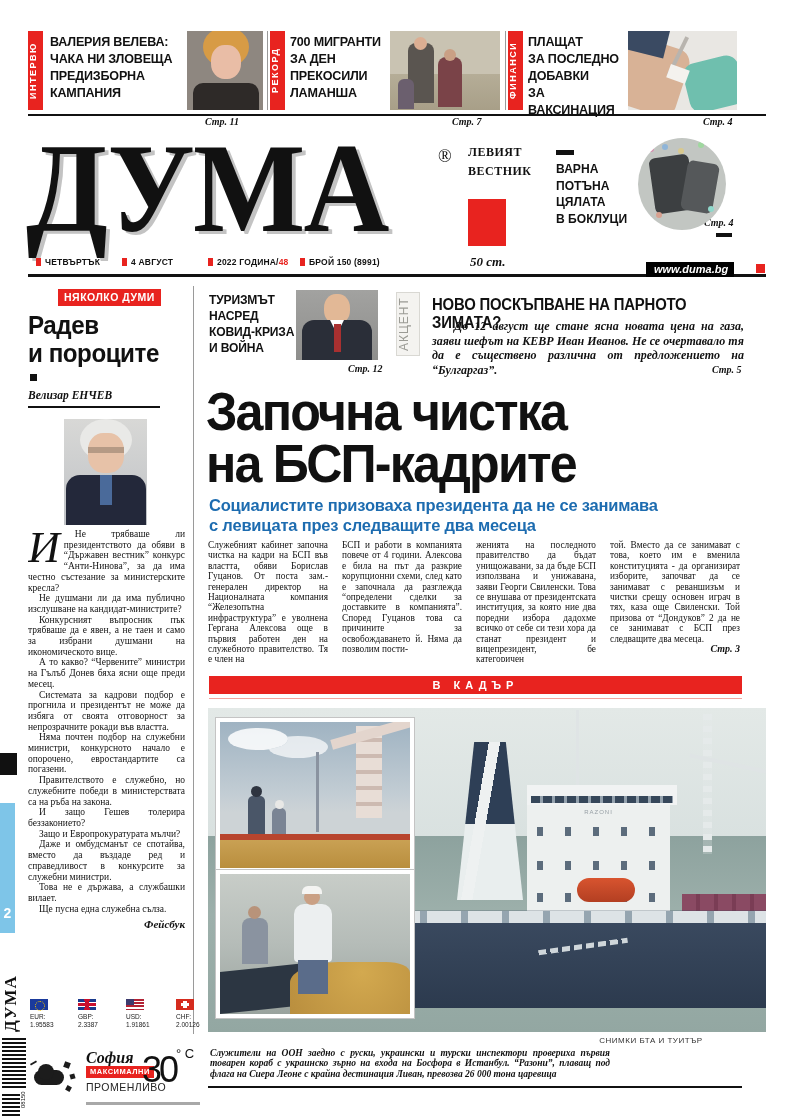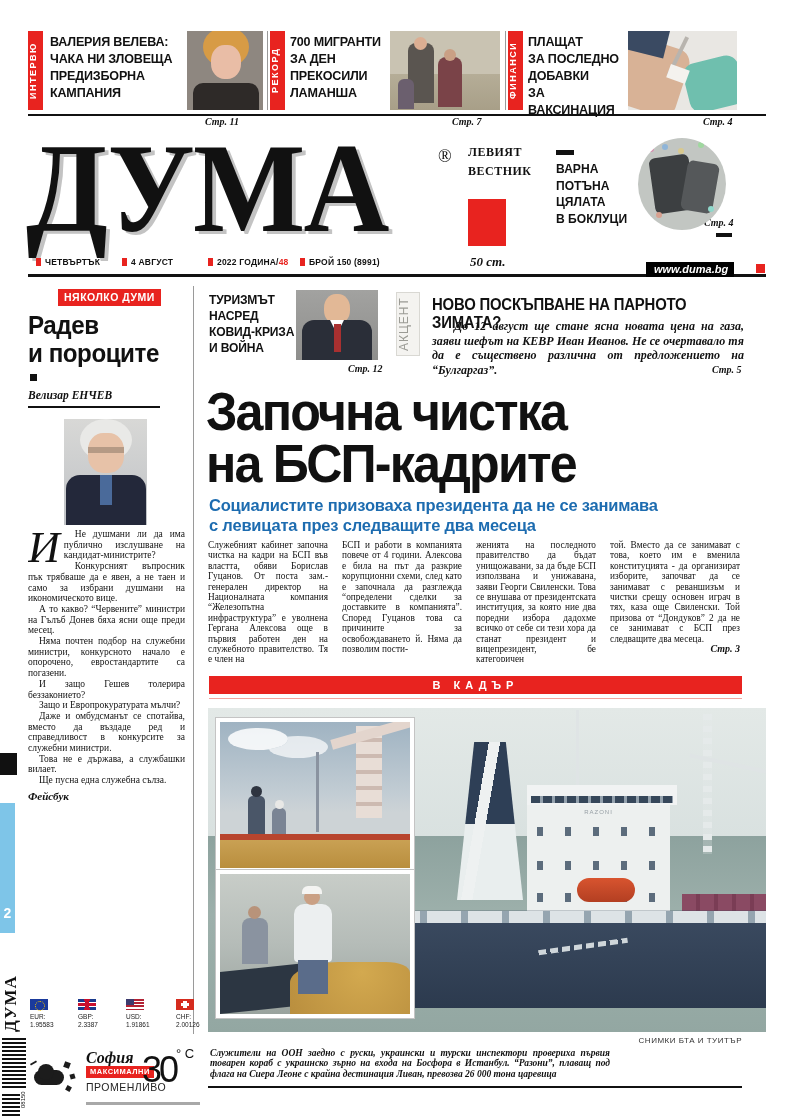--- a/index.html
+++ b/index.html
@@ -28,21 +28,21 @@
           padding:1px 6px 2px 8px;}
   
   .seclabel{background:#e8231f;color:#fff;font-weight:bold;font-size:10.5px;letter-spacing:.5px;padding:2px 6px 3px;}
   .op-title{font-weight:bold;font-size:26px;line-height:28px;letter-spacing:-.5px;}
   .byline{font-family:"Liberation Serif",serif;font-style:italic;font-weight:bold;font-size:11.5px;}
   .op-text{font-family:"Liberation Serif",serif;font-size:9.5px;line-height:10.7px;text-align:justify;}
   .op-text p{margin:0;text-indent:11px;}
   .op-text p.first{text-indent:0;}
   .dropcap{float:left;font-family:"Liberation Serif",serif;font-style:italic;font-size:44px;
            line-height:34px;padding:2px 4px 0 0;}
-  .sig{font-family:"Liberation Serif",serif;font-style:italic;font-weight:bold;font-size:11px;margin-top:5px;}
+  .sig{font-family:"Liberation Serif",serif;font-style:italic;font-weight:bold;font-size:11px;text-align:right;margin-top:5px;}
   
   .akc-box{background:#f4f3f0;border:1px solid #d9d8d3;writing-mode:vertical-rl;transform:rotate(180deg);
            color:#9b9b95;font-size:12px;letter-spacing:1px;text-align:center;}
   .akc-title{font-weight:bold;font-size:16px;letter-spacing:-.2px;}
   .akc-text{font-family:"Liberation Serif",serif;font-style:italic;font-weight:bold;font-size:12px;
             line-height:14.5px;text-align:justify;text-indent:22px;}
   
   .hl{font-weight:bold;font-size:54px;line-height:52px;letter-spacing:-2px;}
   .subhl{font-weight:bold;font-size:16.5px;line-height:20px;color:#1d6cb0;letter-spacing:-.2px;}
   .bodycol{font-family:"Liberation Serif",serif;font-size:9.3px;line-height:10.4px;text-align:justify;}
@@ -152,24 +152,27 @@
   <div class="abs rule" style="left:28px;top:406px;width:132px;height:2px;"></div>
   <div class="abs photo" style="left:64px;top:419px;width:83px;height:106px;background:linear-gradient(#d8d8d6,#bfc2c6);">
     <div class="abs" style="left:16px;top:0px;width:52px;height:42px;border-radius:50%;background:#e9e9e7;"></div>
     <div class="abs" style="left:24px;top:14px;width:36px;height:40px;border-radius:42%;background:#e7c2a8;"></div>
     <div class="abs" style="left:24px;top:28px;width:36px;height:6px;background:rgba(90,80,70,.35);"></div>
     <div class="abs" style="left:2px;top:56px;width:80px;height:50px;border-radius:14px 14px 0 0;background:#23283a;"></div>
     <div class="abs" style="left:36px;top:56px;width:12px;height:30px;background:#4a6a9a;"></div>
   </div>
   <div class="abs op-text" style="left:28px;top:529px;width:157px;height:452px;overflow:hidden;">
     <p class="first"><span class="dropcap">И</span></p>
+    <p>Не трябваше ли президентството да обяви в “Държавен вестник” конкурс “Анти-Нинова”, за да има честно състезание за министерските кресла?</p>
     <p>Не душмани ли да има публично изслушване на кандидат-министрите?</p>
     <p>Конкурсният въпросник пък трябваше да е явен, а не таен и само за избрани душмани на икономическото вице.</p>
     <p>А то какво? “Червените” министри на Гълъб Донев бяха ясни още преди месец.</p>
+    <p>Системата за кадрови подбор е прогнила и президентът не може да избяга от своята отговорност за непрозрачните рокади във властта.</p>
     <p>Няма почтен подбор на служебни министри, конкурсното начало е опорочено, евростандартите са погазени.</p>
+    <p>Правителството е служебно, но служебните победи в министерствата са на ръба на закона.</p>
     <p>И защо Гешев толерира беззаконието?</p>
     <p>Защо и Европрокуратурата мълчи?</p>
     <p>Даже и омбудсманът се спотайва, вместо да въздаде ред и справедливост в конкурсите за служебни министри.</p>
     <p>Това не е държава, а службашки вилает.</p>
     <p>Ще пусна една служебна сълза.</p>
     <div class="sig">Фейсбук</div>
   </div>
 
   <div class="abs vline" style="left:193px;top:286px;width:1px;height:748px;"></div>
 
@@ -248,21 +251,21 @@
       <div class="abs" style="right:0;bottom:0;width:120px;height:52px;border-radius:40% 20% 0 0;background:radial-gradient(circle at 60% 20%,#d3a94f,#b98e3e);"></div>
       <div class="abs" style="left:74px;top:30px;width:38px;height:58px;border-radius:10px 10px 4px 4px;background:#eceff0;"></div>
       <div class="abs" style="left:84px;top:16px;width:16px;height:15px;border-radius:50%;background:#caa084;"></div>
       <div class="abs" style="left:82px;top:12px;width:20px;height:8px;border-radius:6px 6px 0 0;background:#f4f4f2;"></div>
       <div class="abs" style="left:78px;top:86px;width:30px;height:34px;background:#5a6c8a;"></div>
       <div class="abs" style="left:22px;top:44px;width:26px;height:46px;border-radius:8px 8px 0 0;background:#8a93a0;"></div>
       <div class="abs" style="left:28px;top:32px;width:13px;height:13px;border-radius:50%;background:#b8937a;"></div>
     </div>
   </div>
 
-  <div class="abs credit" style="left:560px;top:1036px;width:182px;">СНИМКИ БТА И ТУИТЪР</div>
+  <div class="abs credit" style="left:560px;top:1036px;width:182px;text-align:center;">СНИМКИ БТА И ТУИТЪР</div>
   <div class="abs caption" style="left:210px;top:1048px;width:400px;">Служители на ООН заедно с руски, украински и турски инспектори провериха първия товарен кораб с украинско зърно на входа на Босфора в Истанбул. “Разони”, плаващ под флага на Сиера Леоне с крайна дестинация Ливан, превозва 26 000 тона царевица</div>
   <div class="abs rule" style="left:208px;top:1086px;width:534px;height:2px;"></div>
 
   <div class="abs flag" style="left:30px;top:999px;background:#1a3a9c;">
     <div class="abs" style="left:5px;top:2px;width:8px;height:8px;border-radius:50%;border:1px dotted #f4c400;"></div>
   </div>
   <div class="abs curlab" style="left:30px;top:1013px;"><span>EUR:</span><br><span>1.95583</span></div>
 
   <div class="abs flag" style="left:78px;top:999px;background:linear-gradient(115deg,rgba(0,0,0,0) 46%,#c8102e 46% 54%,rgba(0,0,0,0) 54%),linear-gradient(65deg,rgba(0,0,0,0) 46%,#c8102e 46% 54%,rgba(0,0,0,0) 54%),linear-gradient(90deg,rgba(0,0,0,0) 40%,#fff 40% 60%,rgba(0,0,0,0) 60%),linear-gradient(0deg,rgba(0,0,0,0) 30%,#fff 30% 70%,rgba(0,0,0,0) 70%),#1a3a8c;">
     <div class="abs" style="left:0;top:4px;width:18px;height:3px;background:#c8102e;"></div>

